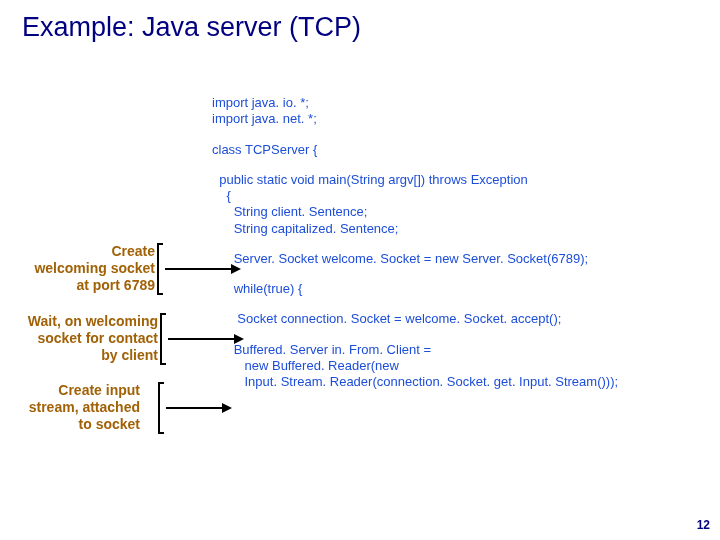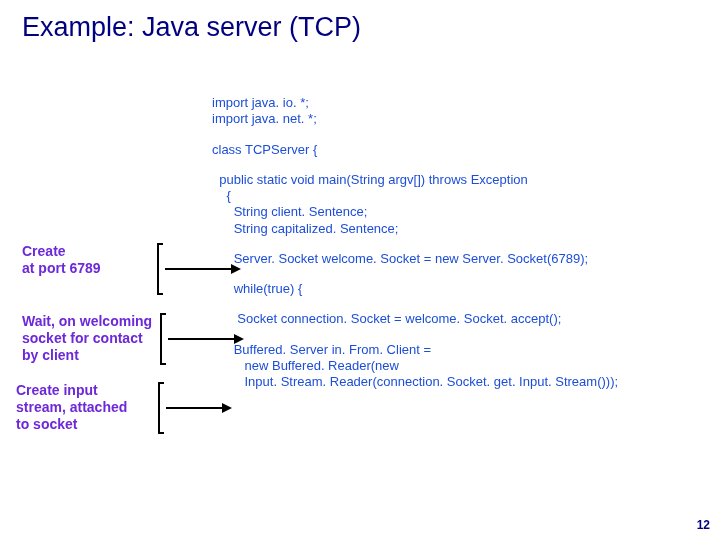--- a/index.html
+++ b/index.html
@@ -26,25 +26,25 @@
     font-size: 13px;
     color: #1d4ed8;
     line-height: 1.25;
     width: 500px;
   }
   .code-line { white-space: pre; }
   .gap { height: 14px; }
 
   .annot {
     position: absolute;
-    color: #6d28d9;
+    color: #a16207;
     font-family: "Comic Sans MS", "Segoe UI", Arial, sans-serif;
     font-weight: bold;
     font-size: 14px;
-    text-align: left;
+    text-align: right;
     line-height: 1.2;
   }
   .bracket {
     position: absolute;
     width: 6px;
     border-left: 2px solid #000;
     border-top: 2px solid #000;
     border-bottom: 2px solid #000;
   }
   .arrow {
@@ -99,20 +99,21 @@
   <div class="gap"></div>
   <div class="code-line">       Socket connection. Socket = welcome. Socket. accept();</div>
   <div class="gap"></div>
   <div class="code-line">      Buffered. Server in. From. Client =</div>
   <div class="code-line">         new Buffered. Reader(new</div>
   <div class="code-line">         Input. Stream. Reader(connection. Socket. get. Input. Stream()));</div>
 </div>
 
 <div class="annot" style="left:22px; top:243px; width:133px;">
   <div>Create</div>
+  <div>welcoming socket</div>
   <div>at port 6789</div>
 </div>
 <div class="bracket" style="left:157px; top:243px; height:52px;"></div>
 <div class="arrow" style="left:165px; top:268px;">
   <div class="arrow-line" style="width:66px;"></div>
   <div class="arrow-head" style="left:66px;"></div>
 </div>
 
 <div class="annot" style="left:22px; top:313px; width:136px;">
   <div>Wait, on welcoming</div>

